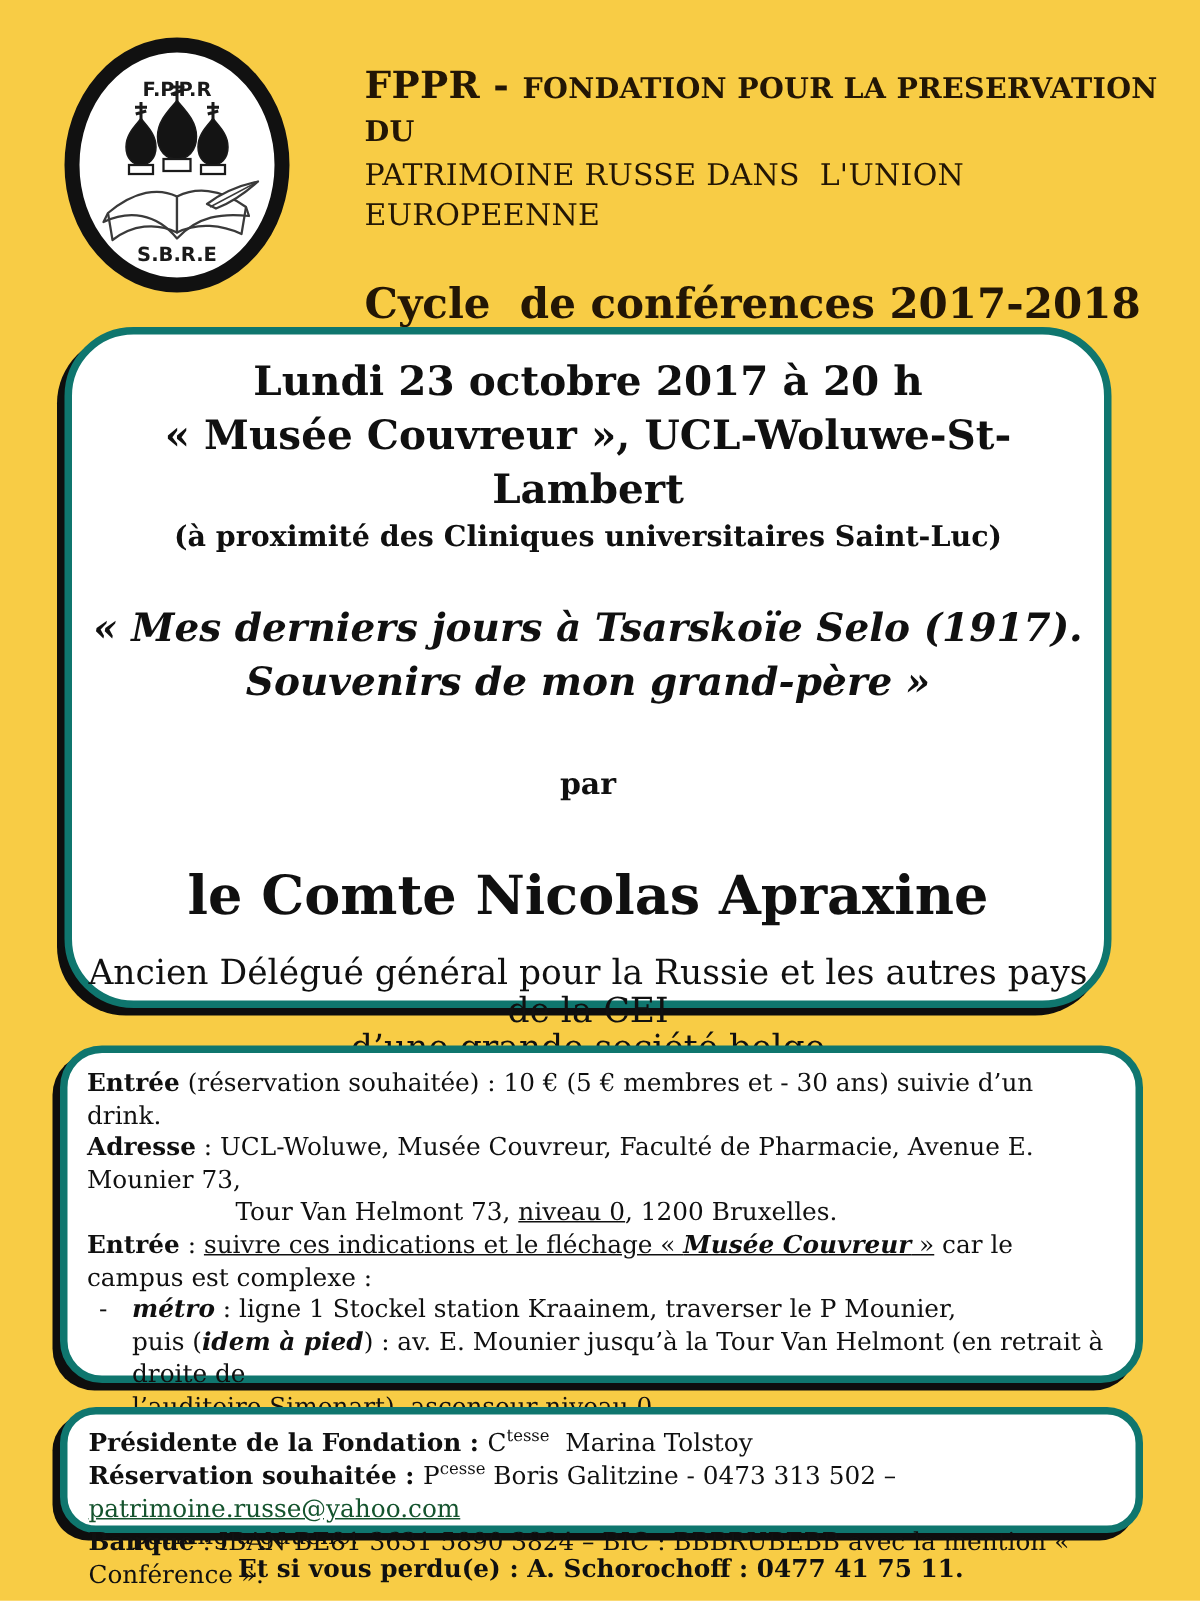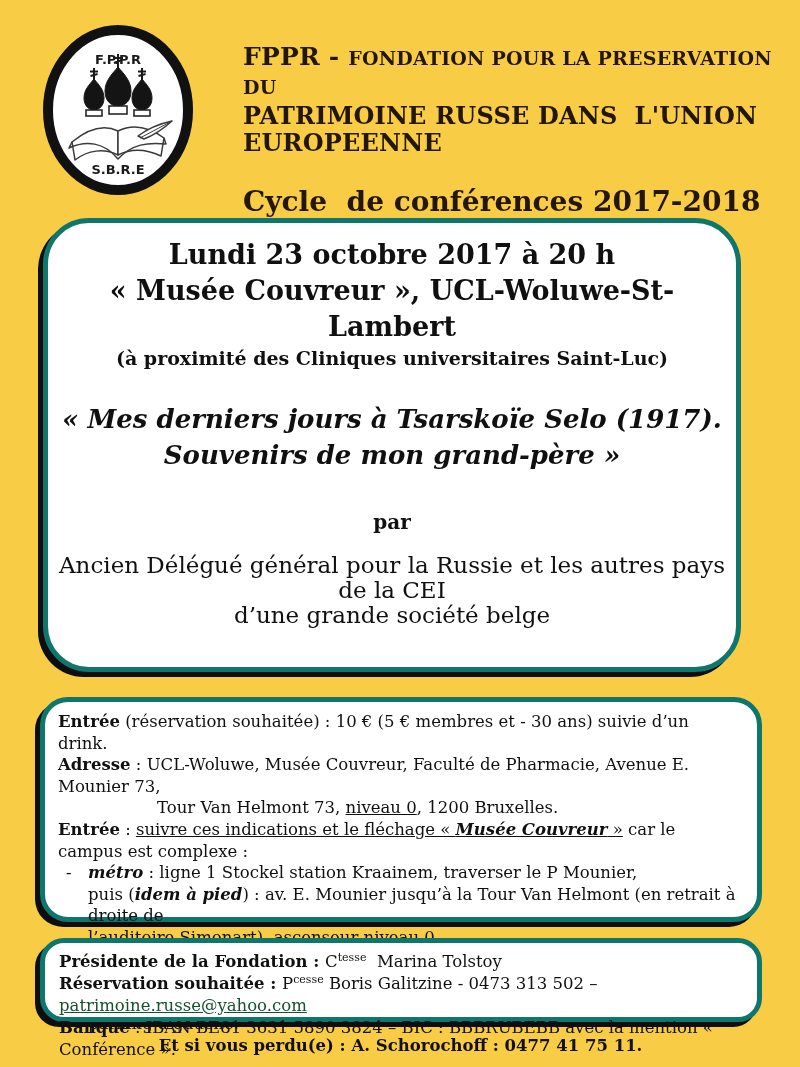--- a/index.html
+++ b/index.html
@@ -4,21 +4,21 @@
 <style>
   html,body{margin:0;padding:0;}
   body{font-family:"DejaVu Serif","Liberation Serif",serif;}
   .page{position:relative;width:800px;height:1067px;background:#F8CC45;overflow:hidden;}
 
   
   .logo-wrap{position:absolute;left:42px;top:24px;width:152px;height:172px;}
   .header-block{position:absolute;left:243px;top:42px;width:540px;color:#231605;}
   .org-line1{font-size:19px;font-weight:bold;letter-spacing:.2px;white-space:pre-wrap;line-height:29px;}
   .org-line1 .org-acronym{font-size:25px;}
-  .org-line2{font-size:24px;font-weight:bold;letter-spacing:.2px;white-space:pre-wrap;line-height:27px;}
+  .org-line2{font-size:20px;font-weight:normal;letter-spacing:.2px;white-space:pre-wrap;line-height:27px;}
   .series-title{margin-top:29px;font-size:28px;font-weight:bold;white-space:pre-wrap;color:#231605;}
 
   
   .box{position:absolute;background:#fff;border:5px solid #0f766e;box-shadow:-5px 5px 0 #0e0e0e;}
   .box1{left:43px;top:218px;width:688px;height:444px;border-radius:46px;text-align:center;color:#101010;}
   .box2{left:40px;top:697px;width:712px;height:215px;border-radius:28px;color:#101010;}
   .box3{left:40px;top:938px;width:712px;height:74px;border-radius:24px;color:#101010;}
 
   
   .b1-datetime{margin-top:14px;font-size:27px;font-weight:bold;line-height:36px;}
@@ -97,20 +97,21 @@
 
   <div class="box box1">
     <div class="b1-datetime">Lundi 23 octobre 2017 à 20 h</div>
     <div class="b1-venue">« Musée Couvreur », UCL-Woluwe-St-Lambert</div>
     <div class="b1-venue-note">(à proximité des Cliniques universitaires Saint-Luc)</div>
     <div class="b1-talk">
       <div>« Mes derniers jours à Tsarskoïe Selo (1917).</div>
       <div>Souvenirs de mon grand-père »</div>
     </div>
     <div class="b1-par">par</div>
+    <div class="b1-speaker">le Comte Nicolas Apraxine</div>
     <div class="b1-bio">
       <div>Ancien Délégué général pour la Russie et les autres pays de la CEI</div>
       <div>d’une grande société belge</div>
     </div>
   </div>
 
   <div class="box box2">
     <div class="box2-inner">
       <div class="b2-line"><span class="b">Entrée</span><span> (réservation souhaitée) : 10 € (5 € membres et - 30 ans) suivie d’un drink.</span></div>
       <div class="b2-line"><span class="b">Adresse</span><span> : UCL-Woluwe, Musée Couvreur, Faculté de Pharmacie, Avenue E. Mounier 73,</span></div>

